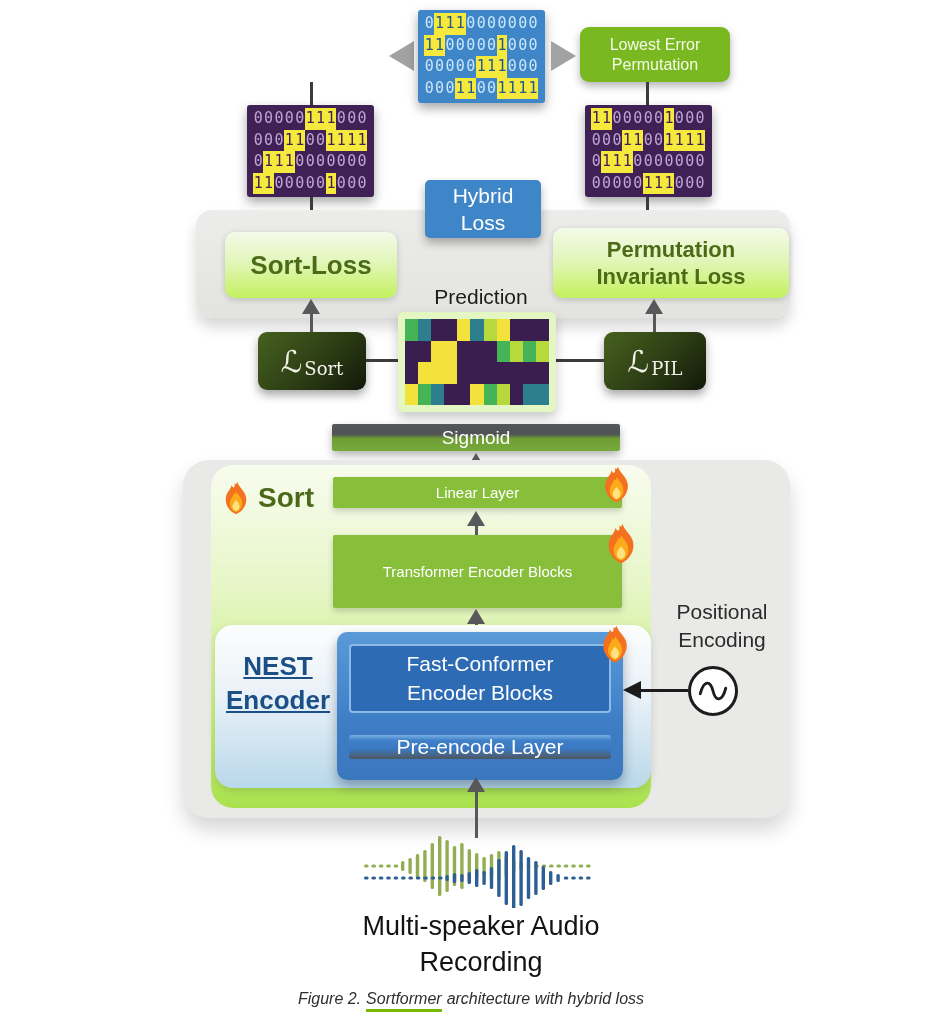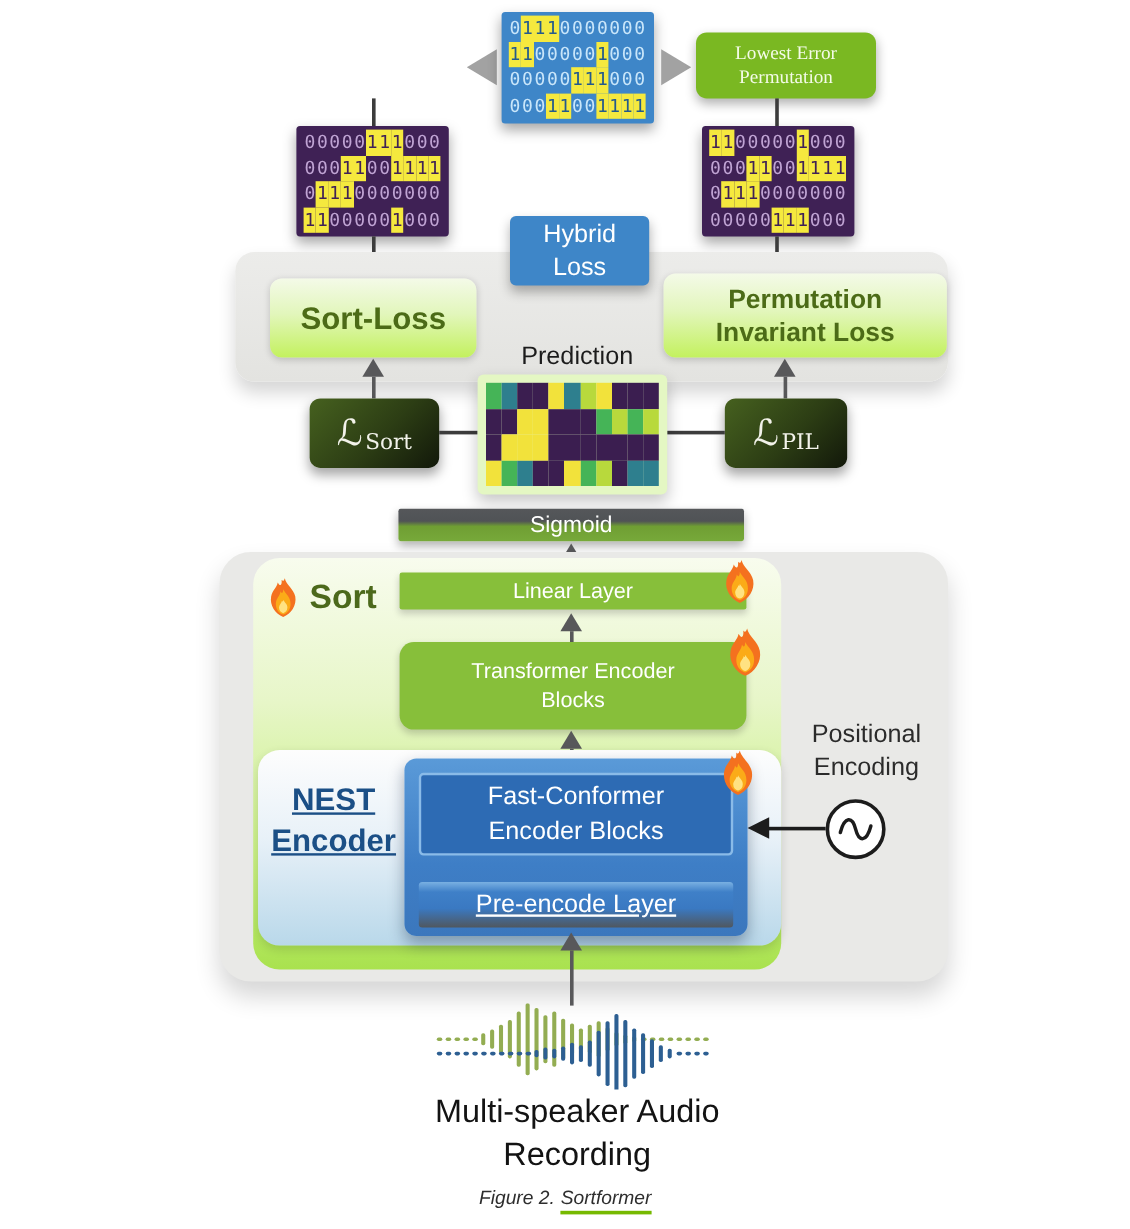--- a/index.html
+++ b/index.html
@@ -48,21 +48,21 @@
   .hm-frame{background:#e4f7c3;border-radius:5px;box-shadow:0 6px 12px rgba(0,0,0,.22);
             display:grid;grid-template-columns:repeat(11,1fr);grid-template-rows:repeat(4,1fr);
             padding:7px;box-sizing:border-box;}
 
   
   .sigmoid{background:linear-gradient(180deg,#55575a 0%,#505356 38%,#6f9e33 54%,#77a93a 100%);
            color:#fff;font-size:19px;border-radius:2px;box-shadow:0 4px 8px rgba(0,0,0,.3);}
   .gray-panel{background:#e9e9e7;border-radius:26px;box-shadow:0 12px 20px rgba(0,0,0,.16);}
   .sort-stage{background:linear-gradient(180deg,#f8fcee 0%,#e7f6c8 35%,#c8ef83 72%,#a9e24e 100%);
               border-radius:22px;}
-  .gbar{background:#87bf3a;color:#fff;font-size:18px;line-height:1.3;border-radius:2px;
+  .gbar{background:#87bf3a;color:#fff;font-size:15px;line-height:1.3;border-radius:2px;
         box-shadow:0 3px 6px rgba(0,0,0,.18);}
   .sort-word{font-size:28px;font-weight:600;color:#4c691b;}
   .nest{background:linear-gradient(180deg,#fdfdfd 0%,#e8f1f8 45%,#b9d8ea 100%);
         border-radius:18px;box-shadow:0 3px 8px rgba(0,0,0,.12);}
   .nest-label{font-size:26px;font-weight:600;color:#1b4f86;line-height:1.3;}
   .fc-outer{background:linear-gradient(180deg,#5a9ad8 0%,#3e7ec6 60%,#3b77bd 100%);
             border-radius:10px;box-shadow:0 6px 12px rgba(10,30,60,.35);}
   .fc-inner{background:#2d6bb4;border:2px solid #8abbe8;border-radius:4px;color:#fff;
             font-size:21px;line-height:1.35;box-sizing:border-box;}
   .pre-encode{background:linear-gradient(180deg,#79b0e2 0%,#3f80c8 22%,#3a79c2 58%,#50575e 100%);
@@ -135,21 +135,21 @@
         <span class="mc one">1</span>
         <span class="mc one">1</span>
         <span class="mc one">1</span>
         <span class="mc one">1</span>
       </div>
     </div>
 
   <div class="tri-right" style="left:551px;top:41px;"></div>
 
   <div class="abs ctr green-btn" style="left:580px;top:27px;width:150px;height:55px;">
-    <span style="width:130px;font-family:Liberation Serif, serif;">Lowest Error Permutation</span>
+    <span style="width:130px;">Lowest Error Permutation</span>
   </div>
 
 
   <div class="vline" style="left:310px;top:82px;height:23px;"></div>
   <div class="vline" style="left:646px;top:82px;height:23px;"></div>
 
   <div class="abs matrix purple" style="left:247px;top:105px;width:127px;height:92px;box-sizing:border-box;">
       <div class="mrow">
         <span class="mc">0</span>
         <span class="mc">0</span>
@@ -363,21 +363,21 @@
   </div>
   <div class="flame" style="left:601px;top:464px;width:31px;height:41px;"><svg viewBox="0 0 32 40" width="100%" height="100%">
         <path d="M17.5 1.5 C19 8 26 11.5 27.5 19 C29 27.5 23.5 35.5 16 38.5 C8.5 35.5 3 27.5 4.5 19 C5.8 12.5 10 10.5 10.8 5.5 C12.5 9 15 9.5 14.5 3 C15.8 4.8 16.8 4 17.5 1.5 Z" fill="#f4711f"></path>
         <path d="M16 12 C18.5 17 23 19 23 26 C23 31.5 19.8 34.8 16 36 C12.2 34.8 9 31.5 9 26 C9 21 13 18.5 13.5 14 C14.5 16.5 16 16 16 12 Z" fill="#fbab18"></path>
         <path d="M16 22 C17.5 25 20 26 20 29.5 C20 32.5 18.2 34.2 16 34.8 C13.8 34.2 12 32.5 12 29.5 C12 26.8 14.5 25.5 14.8 23 C15.3 24.3 16 24 16 22 Z" fill="#ffe282"></path>
       </svg></div>
 
   <div class="ah-up" style="left:467px;top:511px;"></div>
   <div class="vline" style="left:475px;top:526px;height:9px;background:#58585a;"></div>
 
-  <div class="abs ctr gbar" style="left:333px;top:535px;width:289px;height:73px;border-radius:12px;">
+  <div class="abs ctr gbar" style="left:333px;top:535px;width:289px;height:73px;">
     <span style="width:190px;">Transformer Encoder Blocks</span>
   </div>
   <div class="flame" style="left:604px;top:521px;width:34px;height:45px;"><svg viewBox="0 0 32 40" width="100%" height="100%">
         <path d="M17.5 1.5 C19 8 26 11.5 27.5 19 C29 27.5 23.5 35.5 16 38.5 C8.5 35.5 3 27.5 4.5 19 C5.8 12.5 10 10.5 10.8 5.5 C12.5 9 15 9.5 14.5 3 C15.8 4.8 16.8 4 17.5 1.5 Z" fill="#f4711f"></path>
         <path d="M16 12 C18.5 17 23 19 23 26 C23 31.5 19.8 34.8 16 36 C12.2 34.8 9 31.5 9 26 C9 21 13 18.5 13.5 14 C14.5 16.5 16 16 16 12 Z" fill="#fbab18"></path>
         <path d="M16 22 C17.5 25 20 26 20 29.5 C20 32.5 18.2 34.2 16 34.8 C13.8 34.2 12 32.5 12 29.5 C12 26.8 14.5 25.5 14.8 23 C15.3 24.3 16 24 16 22 Z" fill="#ffe282"></path>
       </svg></div>
 
   <div class="ah-up" style="left:467px;top:609px;"></div>
   <div class="vline" style="left:475px;top:624px;height:9px;background:#58585a;"></div>
@@ -388,21 +388,21 @@
   <div class="abs fc-outer" style="left:337px;top:632px;width:286px;height:148px;"></div>
   <div class="abs ctr fc-inner" style="left:349px;top:644px;width:262px;height:69px;">
     <span style="width:200px;">Fast-Conformer Encoder Blocks</span>
   </div>
   <div class="flame" style="left:599px;top:623px;width:32px;height:42px;"><svg viewBox="0 0 32 40" width="100%" height="100%">
         <path d="M17.5 1.5 C19 8 26 11.5 27.5 19 C29 27.5 23.5 35.5 16 38.5 C8.5 35.5 3 27.5 4.5 19 C5.8 12.5 10 10.5 10.8 5.5 C12.5 9 15 9.5 14.5 3 C15.8 4.8 16.8 4 17.5 1.5 Z" fill="#f4711f"></path>
         <path d="M16 12 C18.5 17 23 19 23 26 C23 31.5 19.8 34.8 16 36 C12.2 34.8 9 31.5 9 26 C9 21 13 18.5 13.5 14 C14.5 16.5 16 16 16 12 Z" fill="#fbab18"></path>
         <path d="M16 22 C17.5 25 20 26 20 29.5 C20 32.5 18.2 34.2 16 34.8 C13.8 34.2 12 32.5 12 29.5 C12 26.8 14.5 25.5 14.8 23 C15.3 24.3 16 24 16 22 Z" fill="#ffe282"></path>
       </svg></div>
 
-  <div class="abs ctr pre-encode" style="left:349px;top:735px;width:262px;height:38px;text-decoration:underline;">
+  <div class="abs ctr pre-encode" style="left:349px;top:735px;width:262px;height:24px;">
     <span>Pre-encode Layer</span>
   </div>
 
   <div class="ah-up" style="left:467px;top:777px;"></div>
   <div class="vline" style="left:475px;top:792px;height:46px;background:#58585a;"></div>
 
   <div class="abs ctr pos-label" style="left:652px;top:598px;width:140px;">Positional Encoding</div>
   <div class="hline" style="left:640px;top:689px;width:48px;background:#1c1c1c;"></div>
   <div class="abs" style="left:623px;top:681px;width:0;height:0;border-top:9px solid transparent;
        border-bottom:9px solid transparent;border-right:18px solid #1c1c1c;"></div>
@@ -475,15 +475,16 @@
       <rect x="209.20000000000002" y="40.5" width="4.6" height="3" rx="1.5" fill="#2d5f92"></rect>
       <rect x="216.60000000000002" y="40.5" width="4.6" height="3" rx="1.5" fill="#2d5f92"></rect>
       <rect x="224" y="40.5" width="4.6" height="3" rx="1.5" fill="#2d5f92"></rect>
     </svg>
 
   <div class="abs ctr audio-label" style="left:331px;top:908px;width:300px;">Multi-speaker Audio Recording</div>
 
   <div class="caption">
     <span>Figure 2.</span>
     <span class="cap-key">Sortformer</span>
+    <span>architecture with hybrid loss</span>
   </div>
 
 </div>
 
 </body></html>

